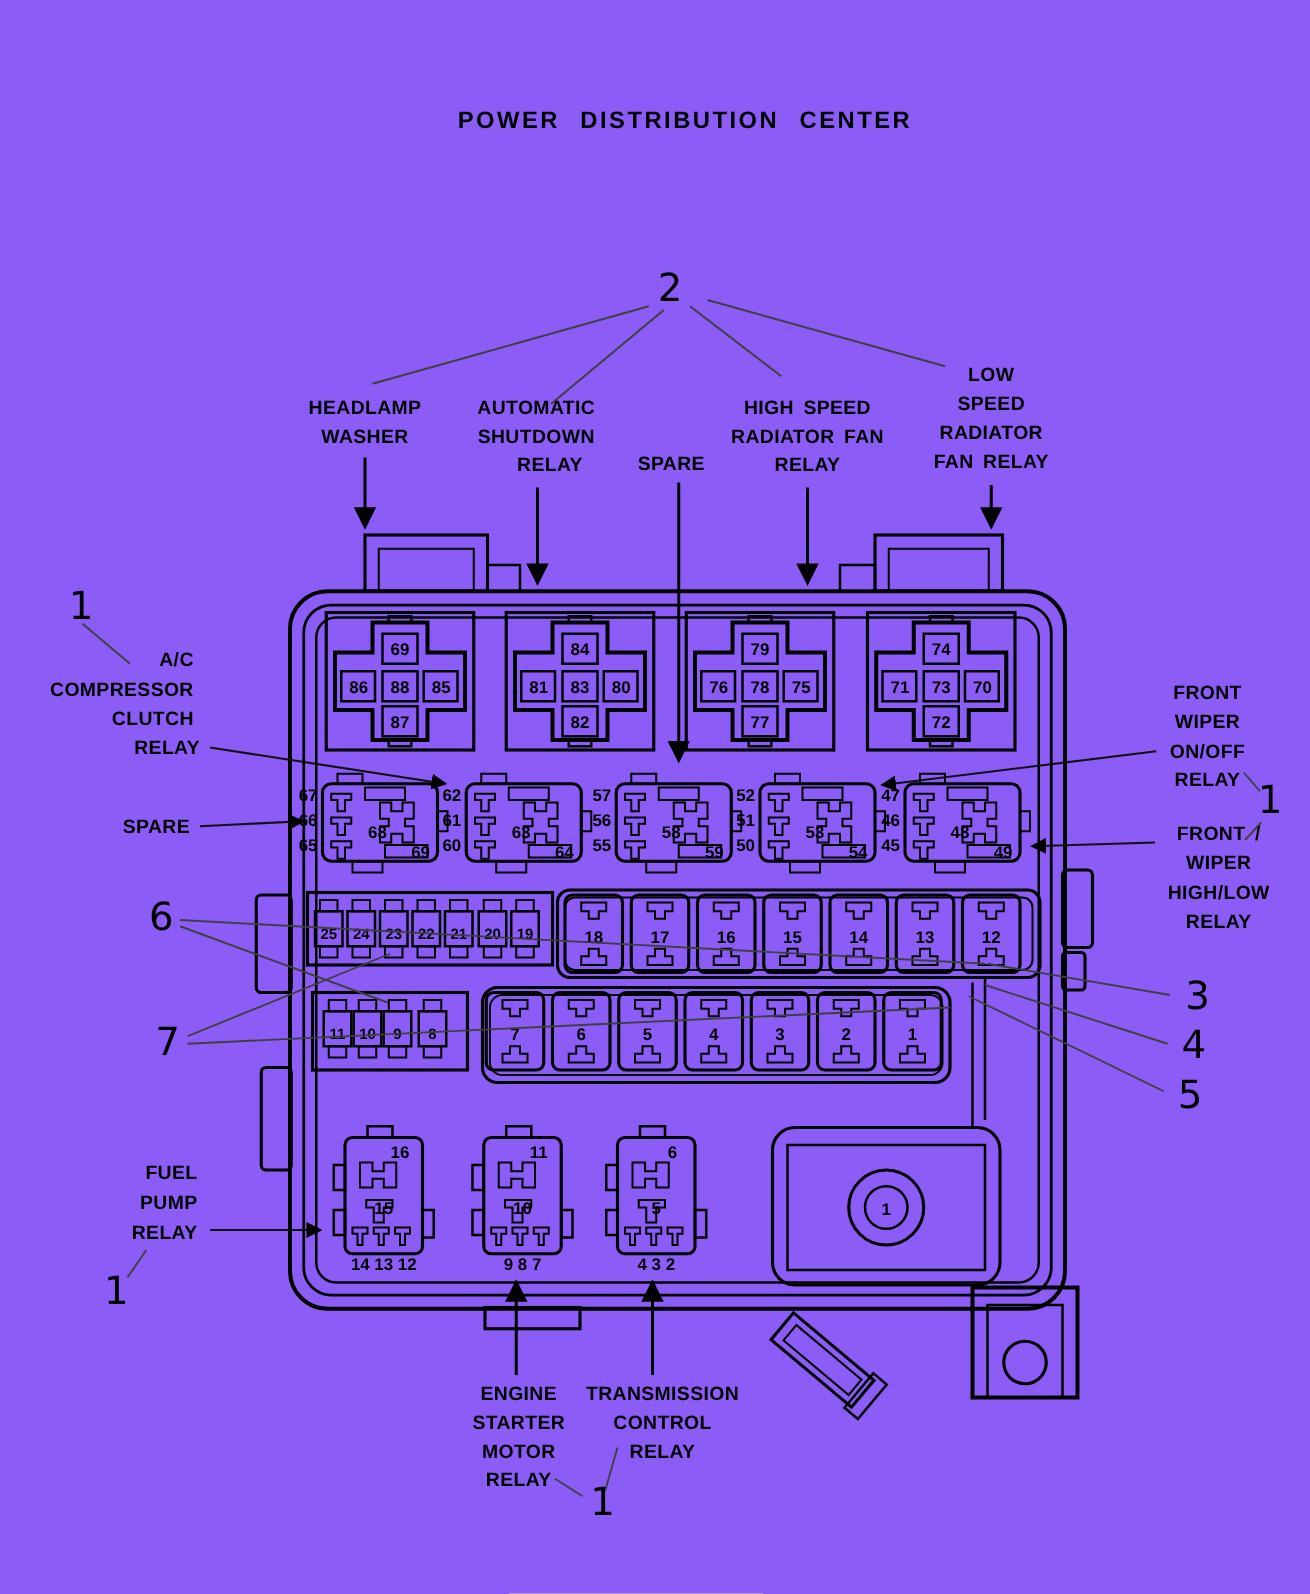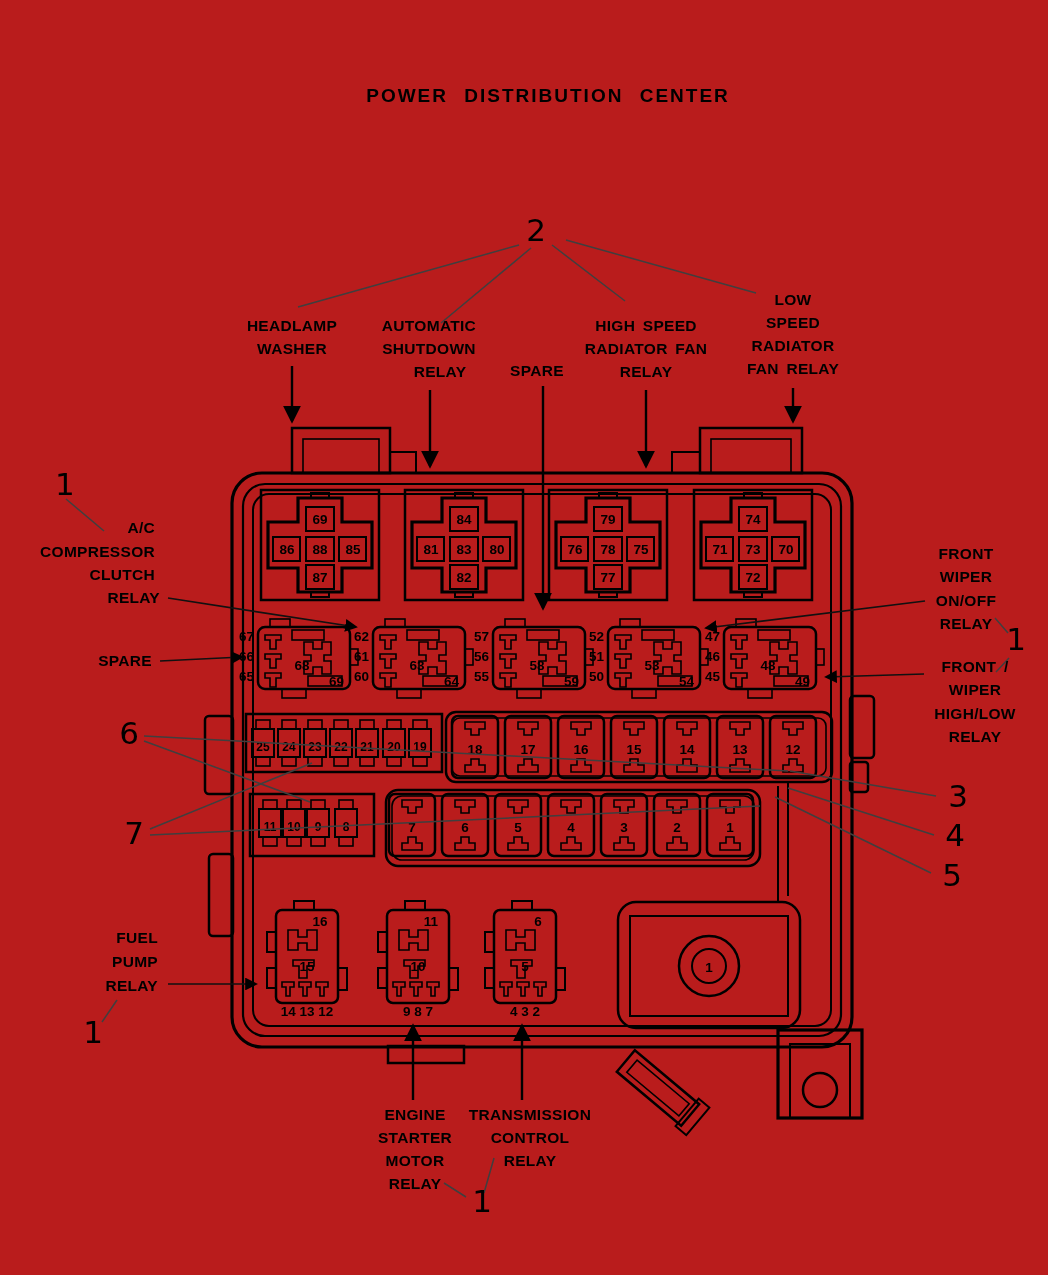--- a/index.html
+++ b/index.html
@@ -1,16 +1,16 @@
 <!DOCTYPE html>
 <html><head>
 <meta charset="utf-8">
 <style>
   html,body{margin:0;padding:0;background:#fff;}
-  #page{position:relative;width:1048px;height:1275px;background:#b91c1c;overflow:hidden;
+  #page{position:relative;width:1048px;height:1275px;background:#8b5cf6;overflow:hidden;
         font-family:"Liberation Sans",sans-serif;}
   svg{position:absolute;left:0;top:0;}
   svg text{fill:#000;font-family:"Liberation Sans",sans-serif;}
   .t-title{font-weight:bold;font-size:19px;letter-spacing:2px;word-spacing:9px;}
   .t-lbl{font-weight:bold;font-size:15.5px;letter-spacing:.3px;word-spacing:3px;}
   .t-call{font-size:31px;font-weight:400;font-family:"DejaVu Sans",sans-serif;}
   .t-pin{font-weight:bold;font-size:13.5px;}
   .t-pin12{font-weight:bold;font-size:12px;}
   .k3{stroke:#000;stroke-width:3.2;fill:none;}
   .k25{stroke:#000;stroke-width:2.5;fill:none;}

